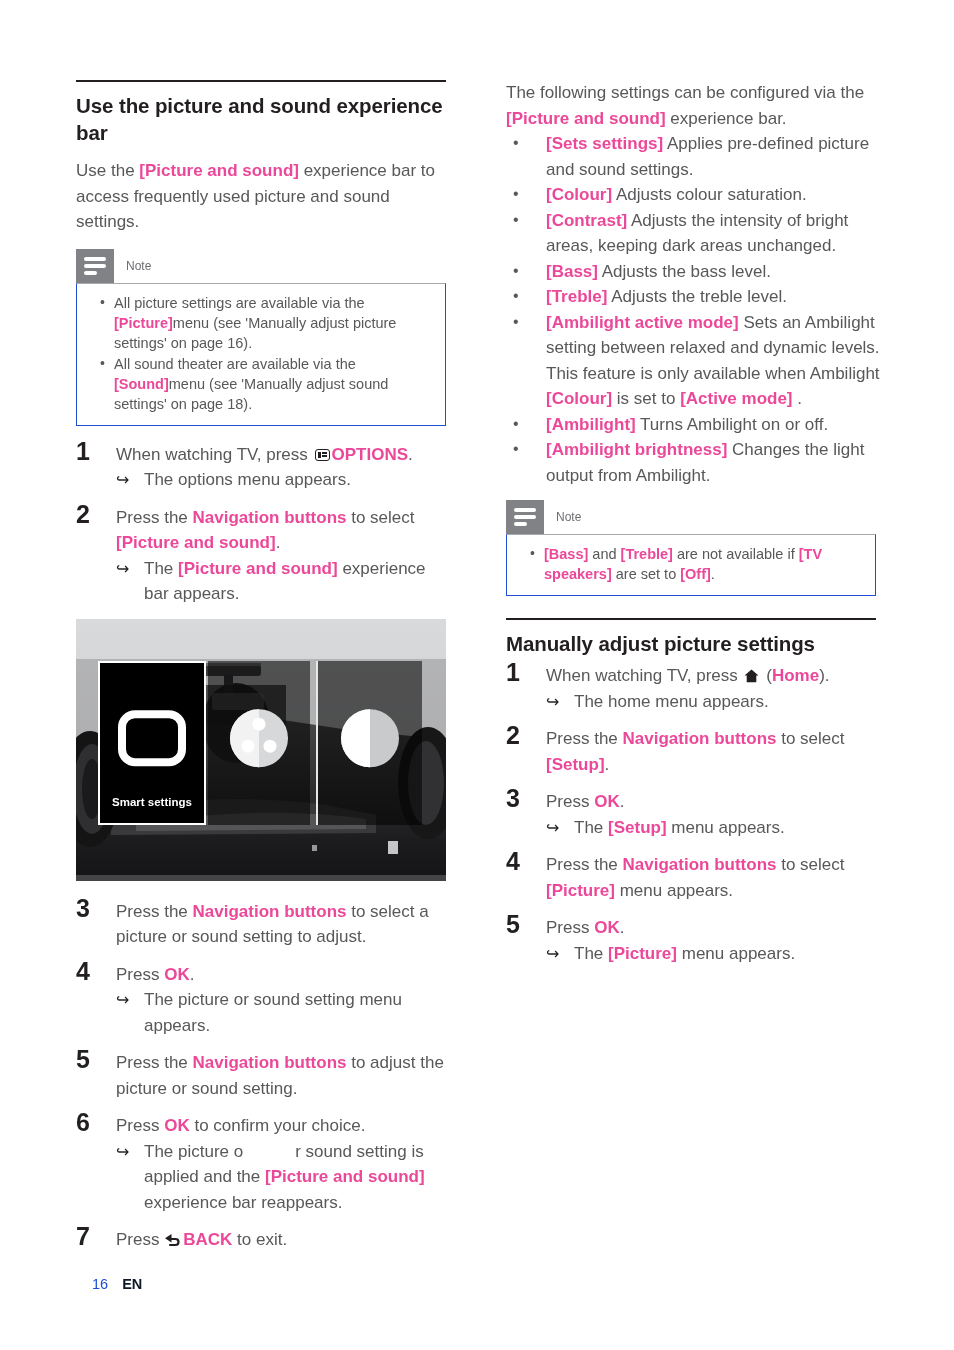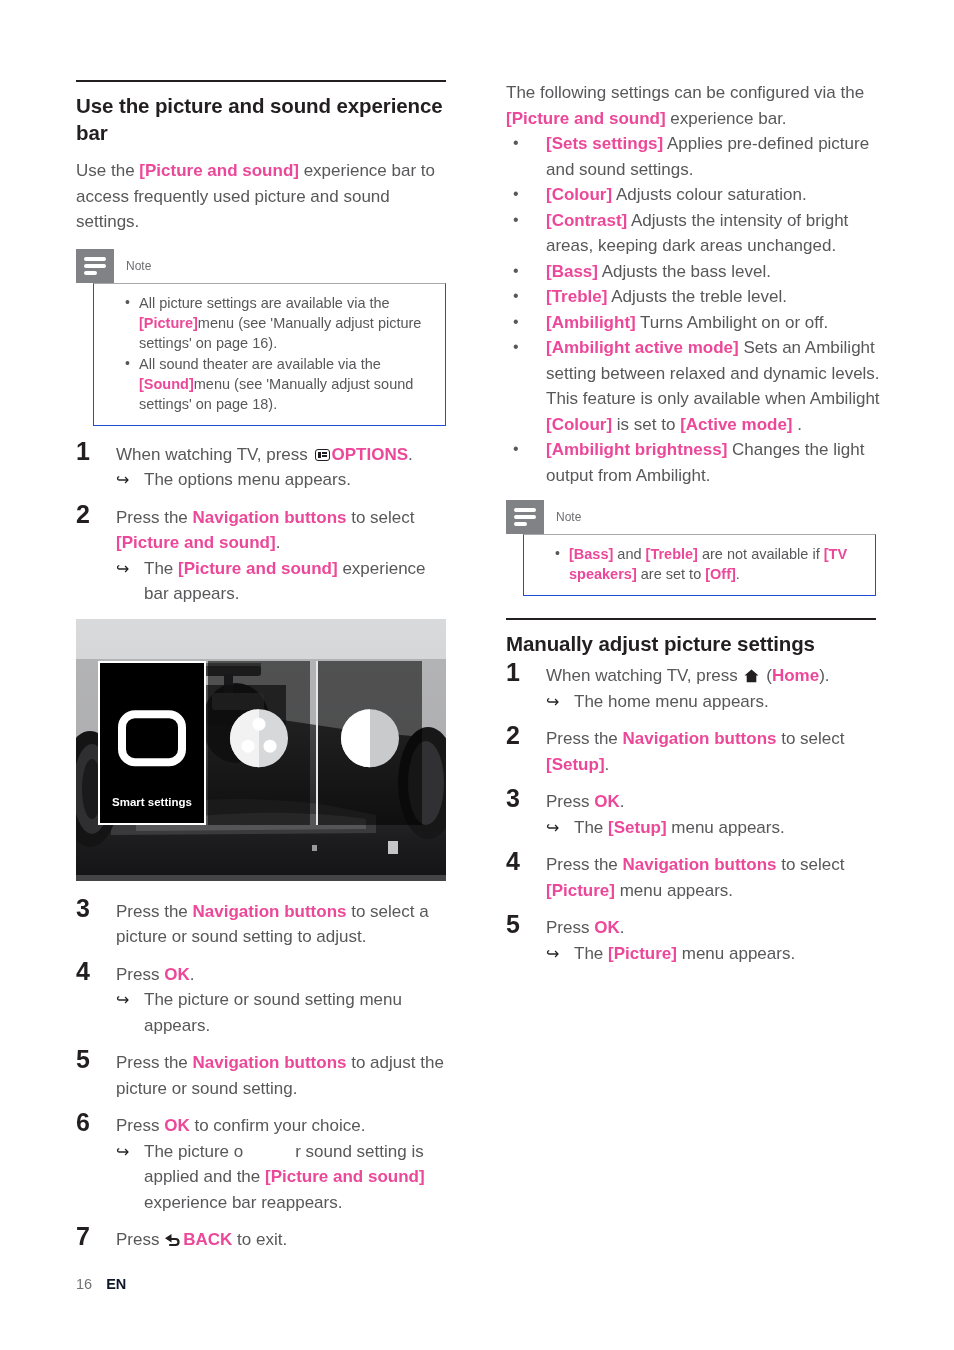--- a/index.html
+++ b/index.html
@@ -79,23 +79,22 @@
   .note-icon i:nth-child(2) { width: 22px; }
   .note-icon i:nth-child(3) { width: 13px; margin-right: 9px; }
   .note-title {
     font-size: 12px;
     color: #6d6e71;
     padding-left: 12px;
   }
   .note-body {
     border: 1px solid #1d4ed8;
     border-top: 1px solid #a7a9ac;
-    padding: 9px 10px 10px 28px;
+    padding: 9px 10px 10px 20px;
     box-sizing: border-box;
-    margin-left: 17px;
   }
   ul.note-list {
     list-style: none;
     margin: 0; padding: 0;
   }
   ul.note-list li {
     font-size: 14.5px;
     line-height: 20px;
     color: #58585a;
     padding-left: 17px;
@@ -261,21 +260,21 @@
   }
 
   
   .footer {
     position: absolute;
     left: 76px;
     bottom: 58px;
     font-size: 14.5px;
     color: #231f20;
   }
-  .footer .pg { color: #737373; margin-right: 14px; }
+  .footer .pg { color: #1d4ed8; margin-right: 14px; margin-left: 16px; }
   .footer .lang { font-weight: bold; color: #0f172a; text-align: right; }
 </style>
 </head>
 <body>
 
 <div class="page">
 
   <div class="col col-left">
 
     <div class="rule"></div>
@@ -440,23 +439,23 @@
 
       <li><b>[Colour]</b><span> Adjusts colour saturation.</span></li>
 
       <li><b>[Contrast]</b><span> Adjusts the intensity of bright areas, keeping dark areas unchanged.</span></li>
 
       <li><b>[Bass]</b><span> Adjusts the bass level.</span></li>
 
       <li><b>[Treble]</b><span> Adjusts the treble level.</span></li>
 
 
+      <li><b>[Ambilight active mode]</b><span> Sets an Ambilight setting between relaxed and dynamic levels. This feature is only available when Ambilight </span><b>[Colour]</b><span>  is set to </span><b>[Active mode]</b><span> .</span></li>
+
       <li><b>[Ambilight]</b><span> Turns Ambilight on or off.</span></li>
-
-      <li><b>[Ambilight active mode]</b><span> Sets an Ambilight setting between relaxed and dynamic levels. This feature is only available when Ambilight </span><b>[Colour]</b><span>  is set to </span><b>[Active mode]</b><span> .</span></li>
 
       <li><b>[Ambilight brightness]</b><span> Changes the light output from Ambilight.</span></li>
     </ul>
 
     <div class="note" style="margin-top:12px;">
       <div class="note-head">
         <div class="note-icon">
           <i></i>
             <i></i>
             <i></i>

